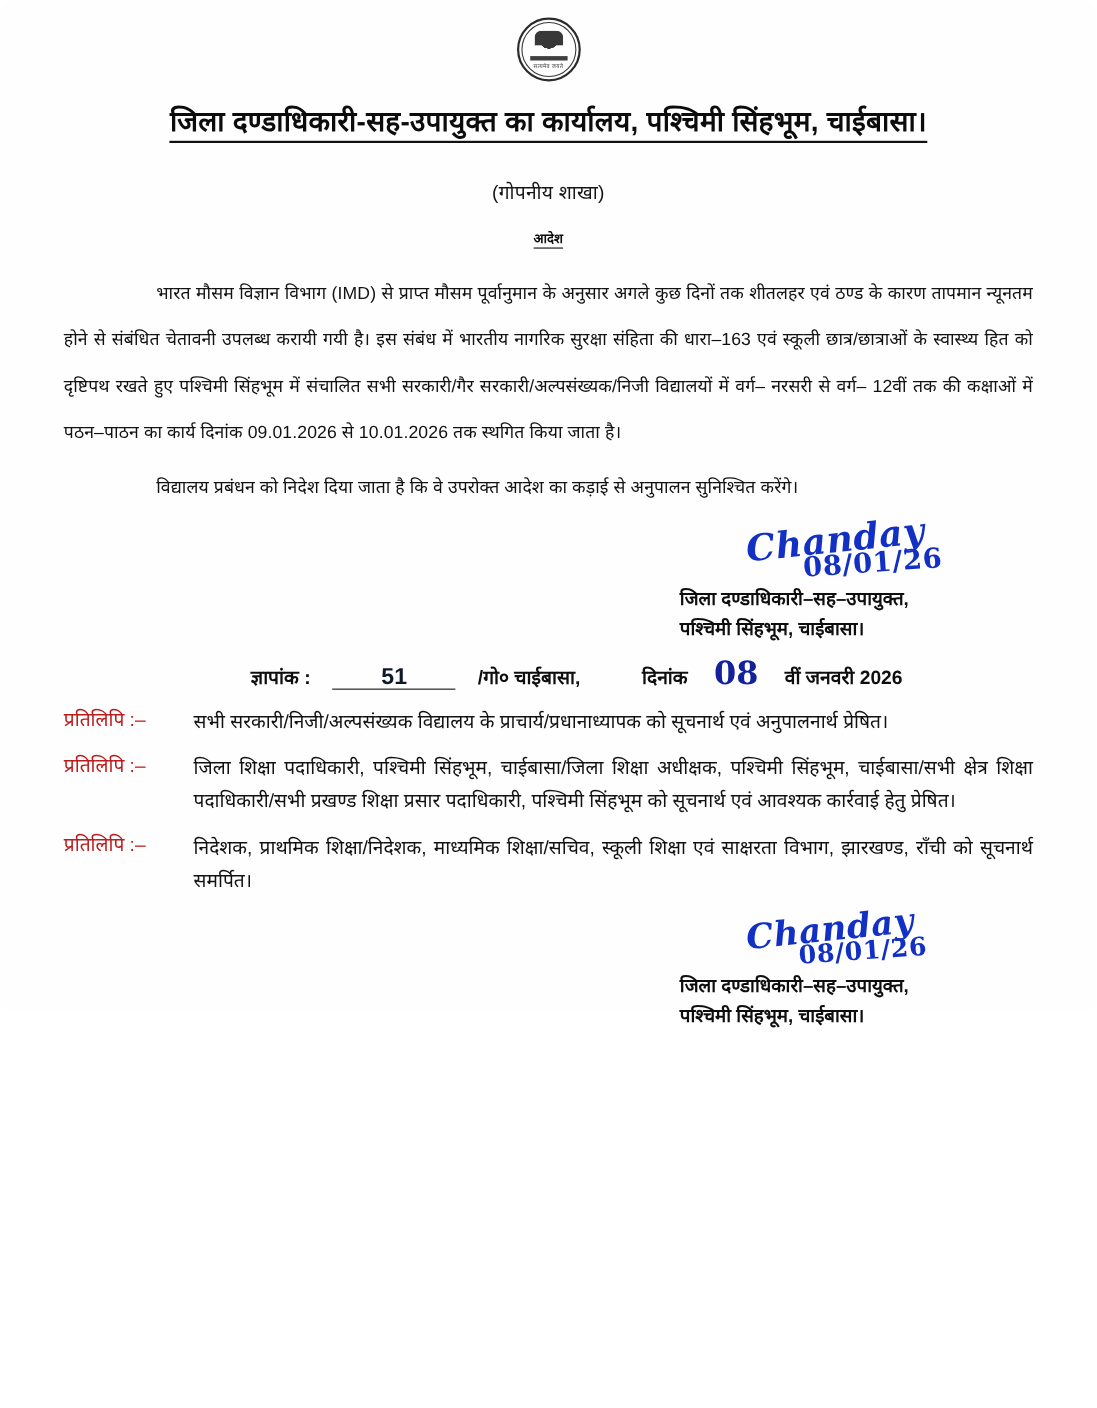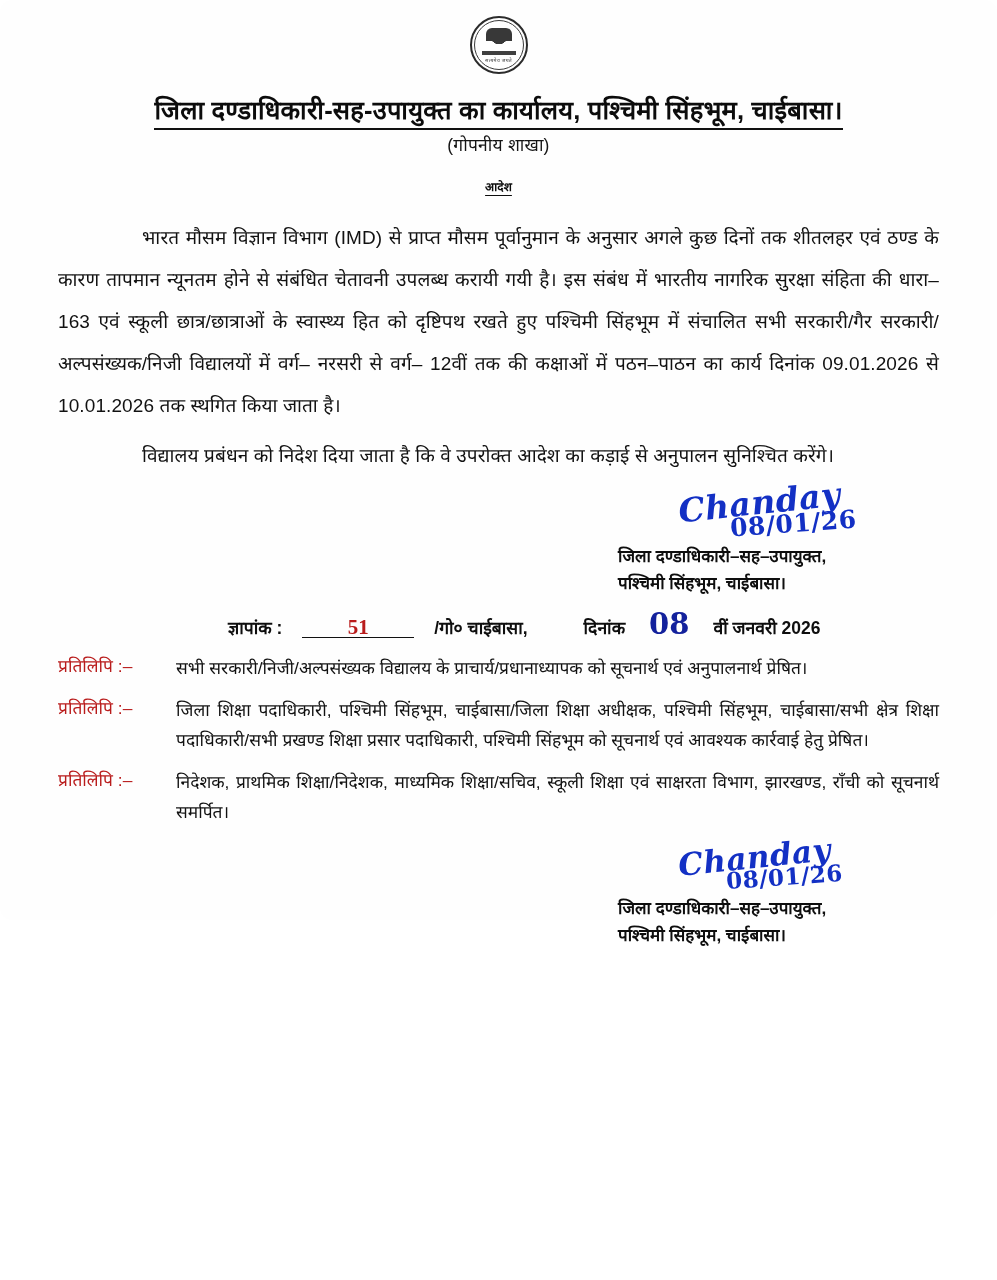--- a/index.html
+++ b/index.html
@@ -105,38 +105,38 @@
     color: #0c0c0c;
     display: inline-block;
     border-bottom: 2px solid #111;
     padding-bottom: 2px;
   }
   .title-row { text-align: center; }
 
   .branch {
     text-align: center;
     font-size: 17.5px;
-    margin-top: 2px;
+    margin-top: 32px;
     color: #151515;
     letter-spacing: .2px;
   }
   .order-word {
     text-align: center;
     font-size: 12px;
     font-weight: 700;
     margin-top: 22px;
     color: #0c0c0c;
     text-decoration: underline;
     text-underline-offset: 4px;
   }
 
   
   .body-block { margin-top: 22px; }
   .para {
-    font-size: 19px;
+    font-size: 16px;
     line-height: 42px;
     text-align: justify;
     text-justify: inter-word;
     text-indent: 84px;
     color: #111;
     margin: 0 0 2px 0;
     letter-spacing: .1px;
   }
   .para.p2 { margin-top: 8px; }
   .para.p3 { margin-top: 8px; }
@@ -189,22 +189,22 @@
     padding-left: 170px;
     gap: 16px;
     font-weight: 700;
     color: #0e0e0e;
   }
   .memo-label { font-weight: 700; }
   .memo-num {
     display: inline-block;
     min-width: 112px;
     text-align: center;
-    font-family: Liberation Serif, serif;
-    color: #b91c1c;
+    font-family: Liberation Sans, sans-serif;
+    color: #0f172a;
     font-size: 21px;
     border-bottom: 1px solid #111;
     margin: 0 4px;
     line-height: 20px;
   }
   .memo-office { font-weight: 700; }
   .memo-date-label { margin-left: 40px; font-weight: 700; }
   .memo-date-val {
     font-family: "DejaVu Serif", serif;
     color: #13219c;

